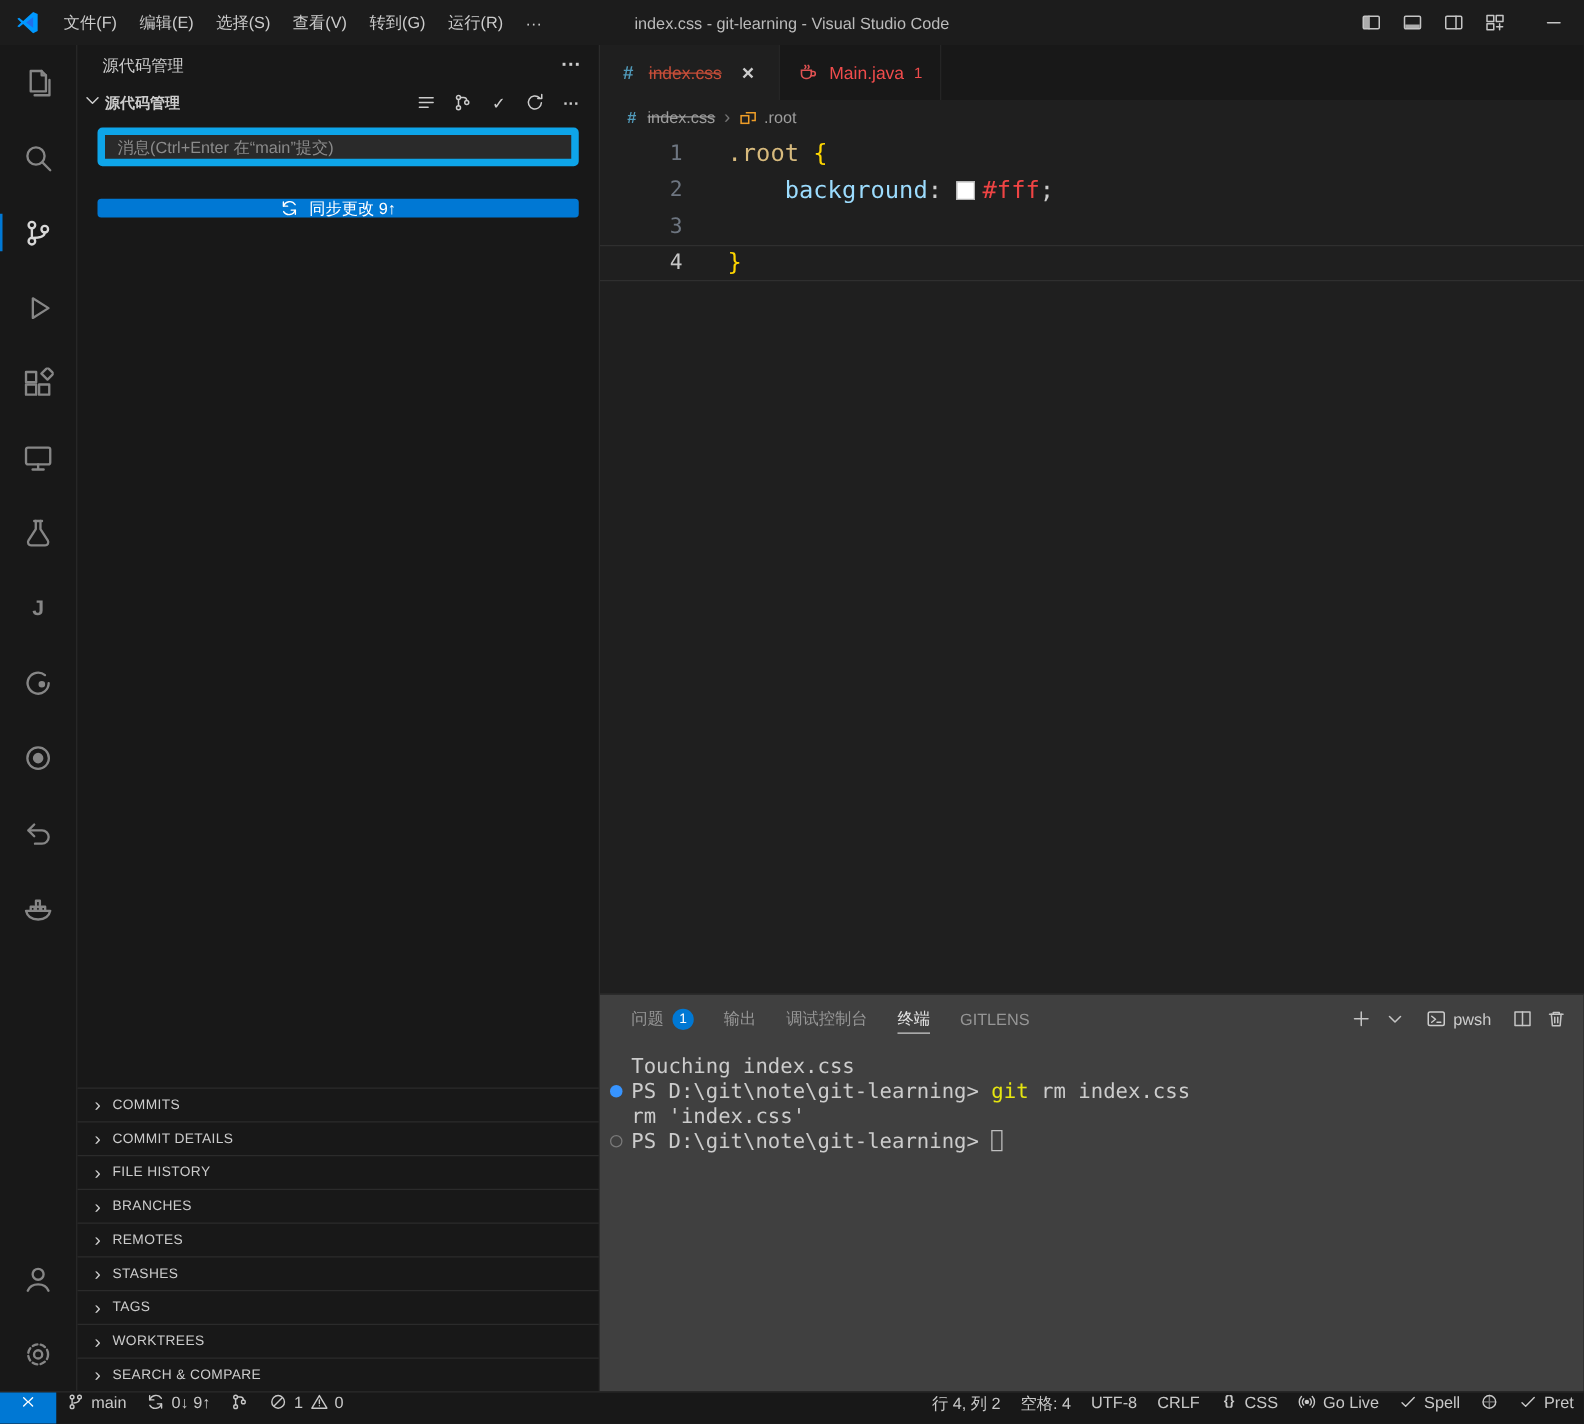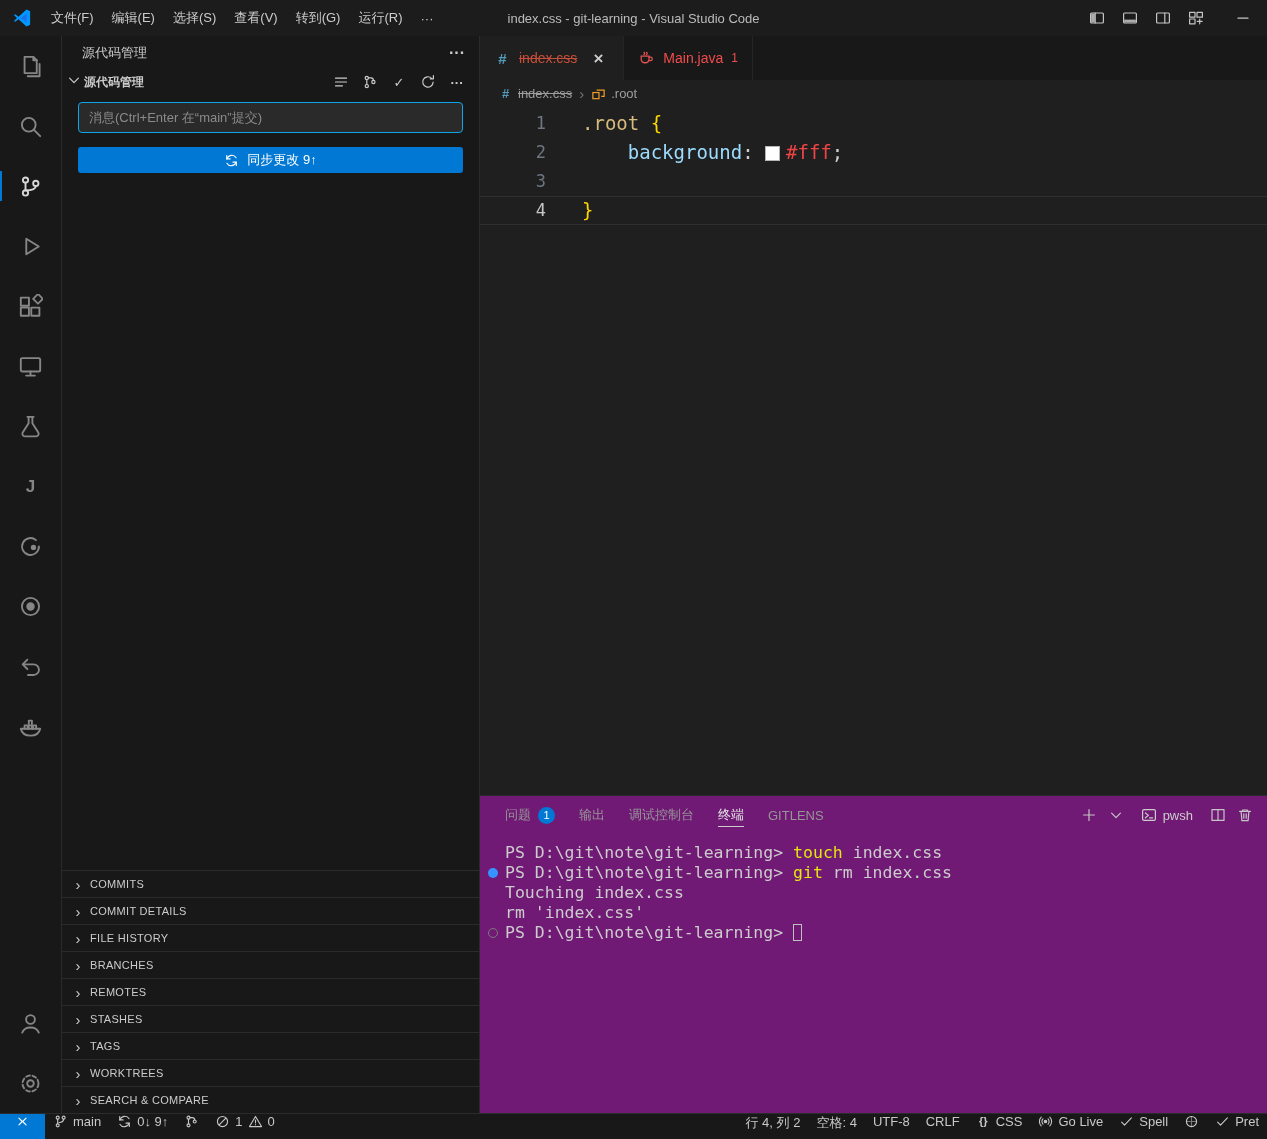--- a/index.html
+++ b/index.html
@@ -33,23 +33,23 @@
 
 .sidebar{width:418px;background:#181818;border-right:1px solid #2b2b2b;display:flex;flex-direction:column;flex:none}
 .sidebar-header{height:34px;display:flex;align-items:center;padding:0 14px 0 20px;flex:none}
 .sidebar-title{font-size:13px;color:#ccc;flex:1}
 .icon-btn{width:16px;height:16px;color:#ccc;cursor:pointer}
 .scm-header{height:24px;display:flex;align-items:center;padding:0 14px 0 4px;flex:none;cursor:pointer}
 .chev-ic{width:16px;height:16px;color:#ccc}
 .scm-title{font-size:12px;font-weight:bold;color:#ccc;margin-left:2px}
 .scm-tools{margin-left:auto;display:flex;align-items:center;gap:13px}
 .scm-tools .tic{font-size:13px}
-.commit-input{margin:8px 16px 0;height:31px;background:#2a2a2a;border:1px solid #0ea5e9;border-radius:4px;color:#ccc;font-size:13px;padding:0 10px;font-family:inherit;flex:none}
+.commit-input{margin:8px 16px 0;height:31px;background:#2a2a2a;border:6px solid #0ea5e9;border-radius:4px;color:#ccc;font-size:13px;padding:0 10px;font-family:inherit;flex:none}
 .commit-input::placeholder{color:#8b8b8b}
-.sync-btn{margin:14px 16px 0;height:26px;background:#0078d4;border:none;border-radius:3px;color:#fff;font-size:13px;display:flex;align-items:center;justify-content:center;gap:8px;cursor:pointer;font-family:inherit;flex:none}
+.sync-btn{margin:26px 16px 0;height:15px;background:#0078d4;border:none;border-radius:3px;color:#fff;font-size:13px;display:flex;align-items:center;justify-content:center;gap:8px;cursor:pointer;font-family:inherit;flex:none}
 .sync-ic{width:15px;height:15px}
 .sidebar-bottom{margin-top:auto}
 .sb-section{height:27px;border-top:1px solid #2b2b2b;display:flex;align-items:center;padding:0 8px;cursor:pointer}
 .sb-section .tic{font-size:15px;font-weight:normal;width:16px;color:#ccc}
 .sb-section-label{font-size:11px;font-weight:normal;color:#ccc;margin-left:4px;letter-spacing:.3px}
 
 
 .editor-group{flex:1;display:flex;flex-direction:column;min-width:0;background:#1f1f1f}
 .tabbar{height:44px;background:#181818;display:flex;flex:none}
 .tab{display:flex;align-items:center;gap:8px;padding:0 14px;font-size:14px;color:#9d9d9d;border-right:1px solid #252525;cursor:pointer}
@@ -74,21 +74,21 @@
 .line-content{white-space:pre;margin-left:36px}
 .tok-selector{color:#d7ba7d}
 .tok-brace{color:#ffd700}
 .tok-property{color:#9cdcfe}
 .tok-punct{color:#cccccc}
 .tok-value{color:#ef4444}
 .tok-plain{color:#cccccc}
 .swatch{display:inline-block;width:15px;height:15px;border:1px solid #b5b5b5;vertical-align:-2px;margin-right:6px;cursor:pointer}
 
 
-.panel{height:318px;background:#701a75;border-top:1px solid #2b2b2b;display:flex;flex-direction:column;flex:none}
+.panel{height:318px;background:#404040;border-top:1px solid #2b2b2b;display:flex;flex-direction:column;flex:none}
 .panel-header{height:38px;display:flex;align-items:center;padding:0 14px 0 25px;flex:none}
 .panel-tabs{display:flex;align-items:center;gap:24px;height:100%}
 .panel-tab{height:100%;display:flex;align-items:center;gap:7px;font-size:13px;color:#969696;position:relative;cursor:pointer;white-space:nowrap}
 .panel-tab.active{color:#e4e4e4}
 .panel-tab.active::after{content:"";position:absolute;left:0;right:0;bottom:7px;height:1px;background:#ccc}
 .panel-badge{min-width:17px;height:17px;padding:0 4px;border-radius:9px;background:#0078d4;color:#fff;font-size:11px;display:flex;align-items:center;justify-content:center}
 .panel-actions{margin-left:auto;display:flex;align-items:center;gap:11px;color:#c5c5c5}
 .pa-icon{width:16px;height:16px;cursor:pointer}
 .pwsh-item{display:flex;align-items:center;gap:6px;margin:0 6px;font-size:13px;color:#ccc;cursor:pointer}
 .terminal{flex:1;font-family:"DejaVu Sans Mono","Liberation Mono",monospace;font-size:16.5px;line-height:20px;padding:9px 0 0 25px;color:#ccc;min-height:0}
@@ -479,23 +479,22 @@
                 <svg viewBox="0 0 16 16" fill="none" stroke="currentColor" stroke-width="1.2" stroke-linecap="round" stroke-linejoin="round">
                   <path d="M2.6 4.4h10.8"></path>
                   <path d="M5.6 4.4V3h4.8v1.4"></path>
                   <path d="M4.1 4.4l.8 9.2h6.2l.8-9.2"></path>
                   <path d="M6.8 6.8v4.4M9.2 6.8v4.4"></path>
                 </svg>
               </span>
             </div>
         </div>
         <div class="terminal" id="terminal">
-            <div class="term-line"><span>PS D:\git\note\git-learning&gt; </span><span class="seg-command">touch</span><span> index.css</span></div>
+            <div class="term-line"><span>Touching index.css</span></div>
             <div class="term-line"><span class="term-deco command"></span><span>PS D:\git\note\git-learning&gt; </span><span class="seg-command">git</span><span> rm index.css</span></div>
-            <div class="term-line"><span>Touching index.css</span></div>
             <div class="term-line"><span>rm 'index.css'</span></div>
             <div class="term-line"><span class="term-deco prompt"></span><span>PS D:\git\note\git-learning&gt; </span><span class="term-cursor"></span></div>
           </div>
       </div>
     </div>
   </div>
 
   <div class="statusbar">
     <div class="sb-left" id="sbLeft">
         <div class="sb-item accent">

